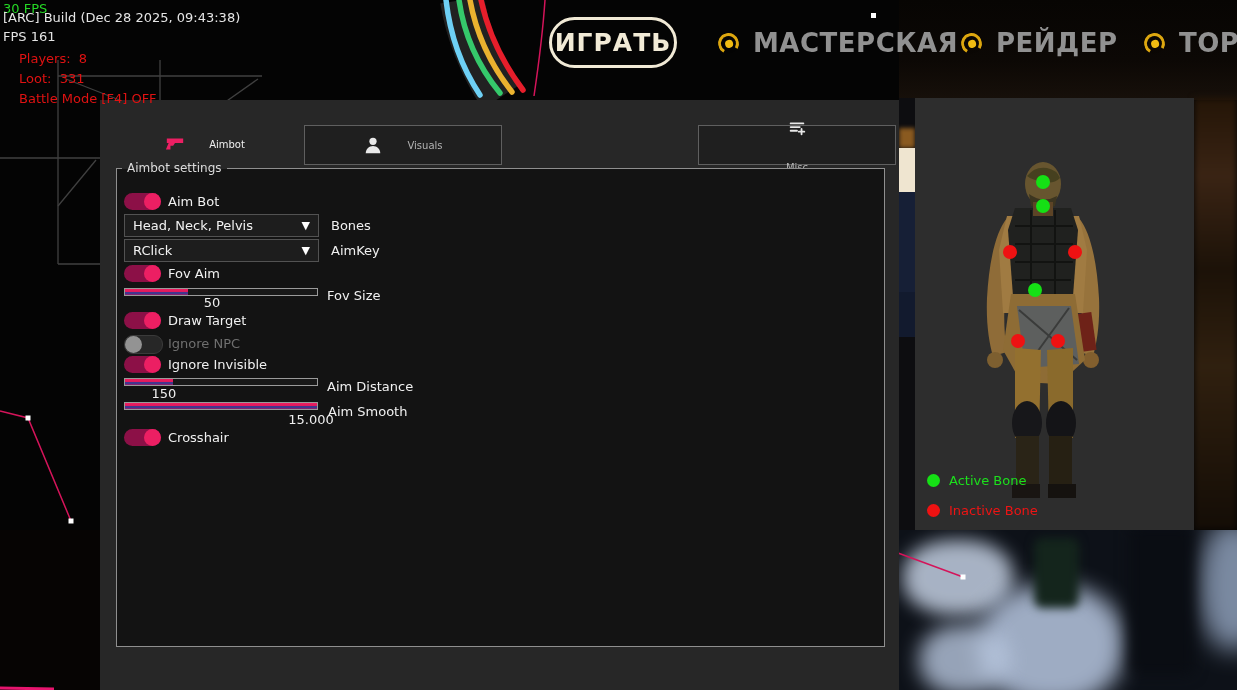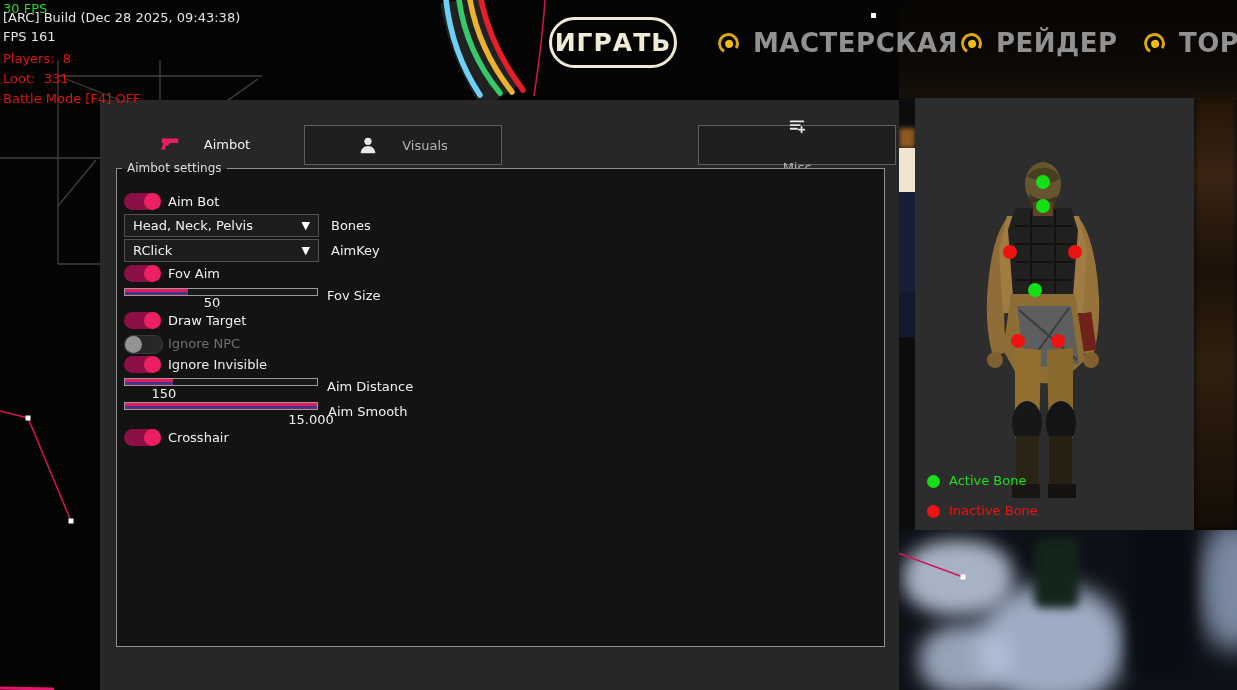--- a/index.html
+++ b/index.html
@@ -16,37 +16,37 @@
   #bg-mid-strip{left:899px;top:98px;width:16px;height:432px;background:#0d0d10;}
   .strip-block{left:899px;width:16px;}
   #bg-bottom-right{left:899px;top:530px;width:338px;height:160px;background:#0d1118;overflow:hidden;}
   .blob{position:absolute;border-radius:45%;}
   #bg-left-bottom{left:0;top:530px;width:100px;height:160px;background:#060403;}
 
   
   .hud{left:3px;font-size:13px;line-height:14px;white-space:pre;}
   .hud-green{color:#25d825;}
   .hud-white{color:#e5e5e5;}
-  .hud-red{color:#e01212;}
+  .hud-red{color:#e01212;margin-left:16px;}
 
   
   #play-btn{left:549px;top:17px;width:122px;height:45px;border:3px solid #f1ead6;border-radius:28px;
     display:flex;align-items:center;justify-content:center;color:#f1ead6;
     font-size:25px;font-weight:bold;letter-spacing:1px;}
   .nav-item{top:28px;display:flex;align-items:center;gap:14px;color:#919191;
     font-size:26px;font-weight:bold;letter-spacing:.5px;}
   .coin{width:15px;height:15px;border:3px solid #dda70f;border-bottom-color:transparent;
     border-radius:50%;background:#17120402;position:relative;transform:rotate(-15deg);flex:0 0 auto;}
   .coin::after{content:"";position:absolute;left:3.5px;top:3.5px;width:8px;height:8px;border-radius:50%;background:#f0bb12;}
 
   
   #panel{left:100px;top:100px;width:799px;height:590px;background:#272727;}
   .tabcell{top:25px;height:38px;width:196px;display:flex;align-items:center;justify-content:center;gap:24px;}
   .tabcell.boxed{border:1px solid #5f5f5f;background:rgba(0,0,0,.18);}
-  .tab-label{font-size:13px;color:#b2b2b2;}
+  .tab-label{font-size:10px;color:#b2b2b2;}
   .tab-label.active{color:#efefef;}
   .tab-ico{width:20px;height:20px;flex:0 0 auto;}
 
   #groupbox{left:16px;top:68px;width:767px;height:477px;background:#131313;border:1px solid #8f8f8f;}
   #group-legend{left:22px;top:61px;padding:0 5px;font-size:12px;color:#dcdcdc;line-height:14px;
     background:linear-gradient(180deg,#272727 54%,#131313 54%);}
 
   .ctl-label{position:absolute;font-size:13px;color:#f0f0f0;line-height:17px;}
   .ctl-label.dim{color:#6f6f6f;}
   .toggle{position:absolute;width:37px;height:17px;border-radius:9px;}
@@ -61,21 +61,21 @@
   .dd-arrow{margin-left:auto;font-size:11px;color:#fff;}
 
   .slider{position:absolute;width:194px;height:8px;background:#181818;border:1px solid #9a9a9a;box-sizing:border-box;}
   .slider-fill{height:100%;background:linear-gradient(180deg,#ee1d62 0%,#e01a5c 48%,#43368f 55%,#43368f 82%,#b5135a 100%);}
   .slider-val{position:absolute;font-size:13px;color:#efefef;text-align:center;}
 
   
   #hitbox-panel{left:915px;top:98px;width:279px;height:432px;background:#2d2d2d;}
   #hitbox-title{width:100%;top:9px;text-align:center;font-size:13px;color:#cfcfcf;}
   .hit-dot{position:absolute;width:14px;height:14px;border-radius:50%;transform:translate(-50%,-50%);}
-  .legend-row{position:absolute;display:flex;align-items:flex-end;gap:9px;font-size:13px;}
+  .legend-row{position:absolute;display:flex;align-items:center;gap:9px;font-size:13px;}
   .legend-dot{width:13px;height:13px;border-radius:50%;flex:0 0 auto;}
   .legend-green{color:#1ce01c;}
   .legend-red{color:#ee1414;}
 
   svg{display:block;}
 </style>
 </head>
 <body>
 
 <div id="stage">

